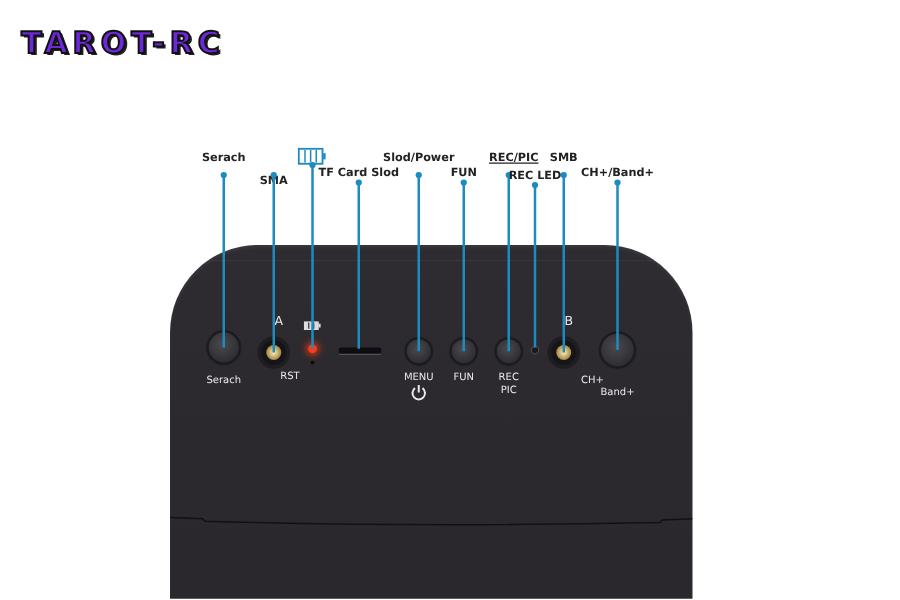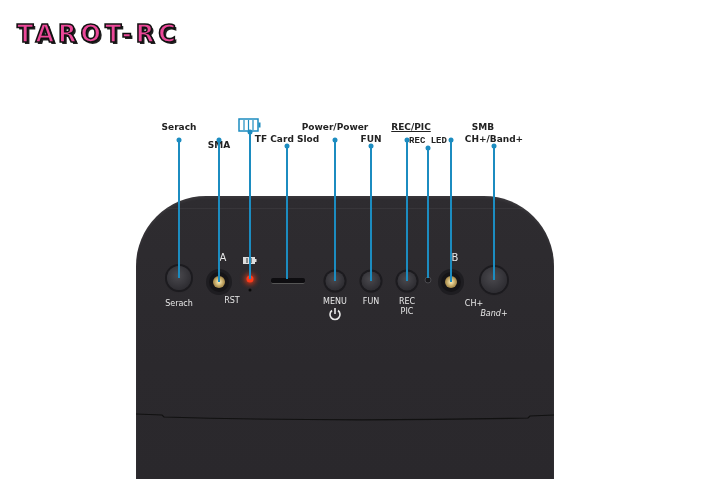--- a/index.html
+++ b/index.html
@@ -1,17 +1,17 @@
 <!DOCTYPE html>
 <html><head>
 <meta charset="utf-8">
 <style>
   html,body{margin:0;padding:0;}
   body{width:720px;height:480px;background:#ffffff;position:relative;overflow:hidden;font-family:"DejaVu Sans","Liberation Sans",sans-serif;}
-  .logo{position:absolute;left:17px;top:20px;font-family:"DejaVu Sans",sans-serif;font-weight:bold;font-size:24px;letter-spacing:4px;color:#ec4899;
+  .logo{position:absolute;left:17px;top:20px;font-family:"DejaVu Sans",sans-serif;font-weight:bold;font-size:24px;letter-spacing:4px;color:#6d28d9;
     -webkit-text-stroke:1.6px #111;text-shadow:2px 2px 0 #222;}
   .device{position:absolute;left:136px;top:196px;width:418px;height:283px;background:linear-gradient(180deg,#2e2c30 0%,#2b292d 60%,#2a282c 100%);
     border-radius:70px 70px 0 0;box-shadow:inset 0 2px 3px rgba(255,255,255,0.06);}
   .device-lip{position:absolute;left:142px;top:208px;width:406px;height:10px;border-top:1px solid rgba(255,255,255,0.05);border-radius:60px 60px 0 0;}
   .seam{position:absolute;left:136px;top:412px;width:418px;height:10px;}
   .seam svg{display:block}
   .callout-label{position:absolute;font-size:9px;font-weight:bold;color:#222;white-space:nowrap;transform:translateX(-50%);}
   .line{position:absolute;width:1.6px;background:#1c8cc0;}
   .dot{position:absolute;width:5px;height:5px;border-radius:50%;background:#1c8cc0;transform:translate(-50%,-50%);}
   .btn{position:absolute;border-radius:50%;background:radial-gradient(circle at 45% 40%,#4a494e,#2f2e33 70%);box-shadow:0 0 0 2px #1c1b1f,0 1px 2px rgba(0,0,0,.6);transform:translate(-50%,-50%);}
@@ -69,52 +69,52 @@
 <div class="dev-text" style="left:407px;top:297px;">REC</div>
 <div class="dev-text" style="left:407px;top:307px;">PIC</div>
 
 <div class="rec-led" style="left:428px;top:280px;"></div>
 
 <div class="sma" style="left:451px;top:282px;"></div>
 <div class="dev-text" style="left:455px;top:253px;font-size:10px;">B</div>
 
 <div class="btn" style="left:494px;top:280px;width:26px;height:26px;"></div>
 <div class="dev-text" style="left:474px;top:299px;">CH+</div>
-<div class="dev-text" style="left:494px;top:309px;font-style:italic;">Band+</div>
+<div class="dev-text" style="left:494px;top:309px;">Band+</div>
 
 <div id="callouts">
     <div class="callout-label" style="left: 179px; top: 122px;">Serach</div>
     <div class="dot" style="left: 179px; top: 140px;"></div>
     <div class="line" style="left: 178.2px; top: 140px; height: 138px;"></div>
     <div class="callout-label" style="left: 219px; top: 140px;">SMA</div>
     <div class="dot" style="left: 219px; top: 140px;"></div>
     <div class="line" style="left: 218.2px; top: 140px; height: 142px;"></div>
     <svg width="24" height="14" viewBox="0 0 24 14" style="position: absolute; left: 238px; top: 118px;">
       <rect x="1" y="1" width="19" height="12" fill="#fff" stroke="#1c8cc0" stroke-width="1.5"></rect>
       <rect x="20.5" y="4.5" width="2" height="5" fill="#1c8cc0"></rect>
       <line x1="6" y1="2" x2="6" y2="12" stroke="#1c8cc0" stroke-width="1.2"></line>
       <line x1="10.5" y1="2" x2="10.5" y2="12" stroke="#1c8cc0" stroke-width="1.2"></line>
       <line x1="15" y1="2" x2="15" y2="12" stroke="#1c8cc0" stroke-width="1.2"></line>
     </svg>
     <div class="dot" style="left: 250px; top: 132px;"></div>
     <div class="line" style="left: 249.2px; top: 132px; height: 147px;"></div>
     <div class="callout-label" style="left: 287px; top: 134px;">TF Card Slod</div>
     <div class="dot" style="left: 287px; top: 146px;"></div>
     <div class="line" style="left: 286.2px; top: 146px; height: 133px;"></div>
-    <div class="callout-label" style="left: 335px; top: 122px;">Power/Power</div>
+    <div class="callout-label" style="left: 335px; top: 122px;">Slod/Power</div>
     <div class="dot" style="left: 335px; top: 140px;"></div>
     <div class="line" style="left: 334.2px; top: 140px; height: 141px;"></div>
     <div class="callout-label" style="left: 371px; top: 134px;">FUN</div>
     <div class="dot" style="left: 371px; top: 146px;"></div>
     <div class="line" style="left: 370.2px; top: 146px; height: 135px;"></div>
     <div class="callout-label" style="left: 411px; top: 122px; text-decoration: underline;">REC/PIC</div>
     <div class="dot" style="left: 407px; top: 140px;"></div>
     <div class="line" style="left: 406.2px; top: 140px; height: 141px;"></div>
-    <div class="callout-label" style="left: 428px; top: 136px; font-family: Liberation Mono, monospace;">REC LED</div>
+    <div class="callout-label" style="left: 428px; top: 136px;">REC LED</div>
     <div class="dot" style="left: 428px; top: 148px;"></div>
     <div class="line" style="left: 427.2px; top: 148px; height: 130px;"></div>
-    <div class="callout-label" style="left: 451px; top: 122px; margin-left: 32px;">SMB</div>
+    <div class="callout-label" style="left: 451px; top: 122px;">SMB</div>
     <div class="dot" style="left: 451px; top: 140px;"></div>
     <div class="line" style="left: 450.2px; top: 140px; height: 142px;"></div>
     <div class="callout-label" style="left: 494px; top: 134px;">CH+/Band+</div>
     <div class="dot" style="left: 494px; top: 146px;"></div>
     <div class="line" style="left: 493.2px; top: 146px; height: 134px;"></div>
   </div>
 
 </body></html>

